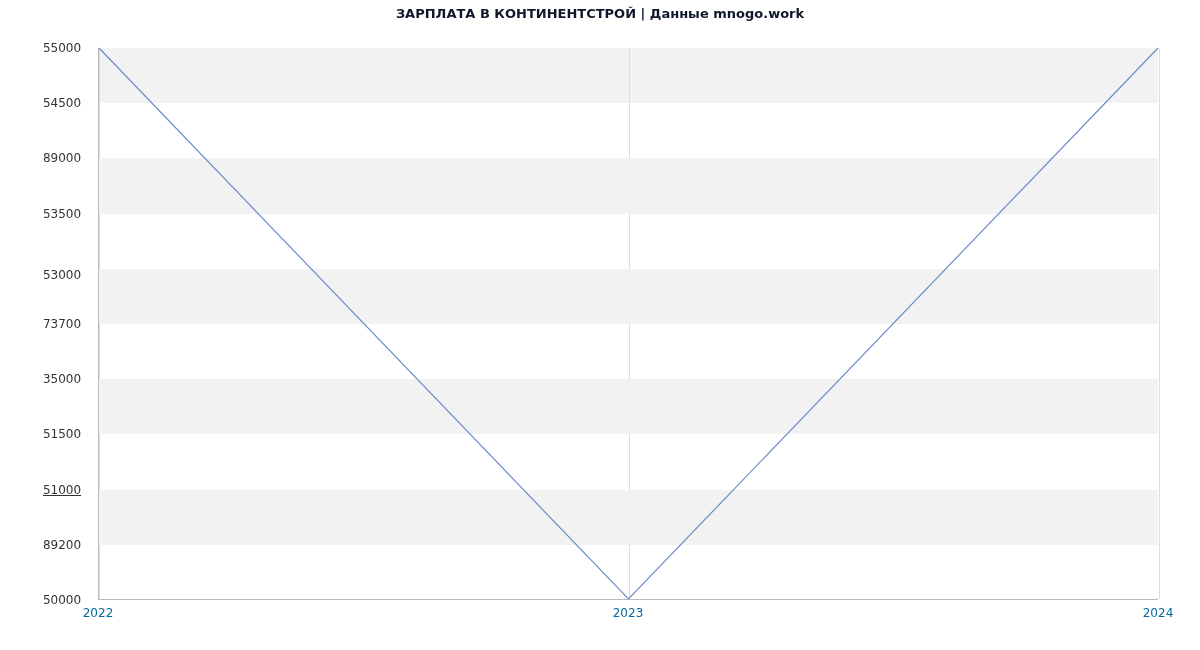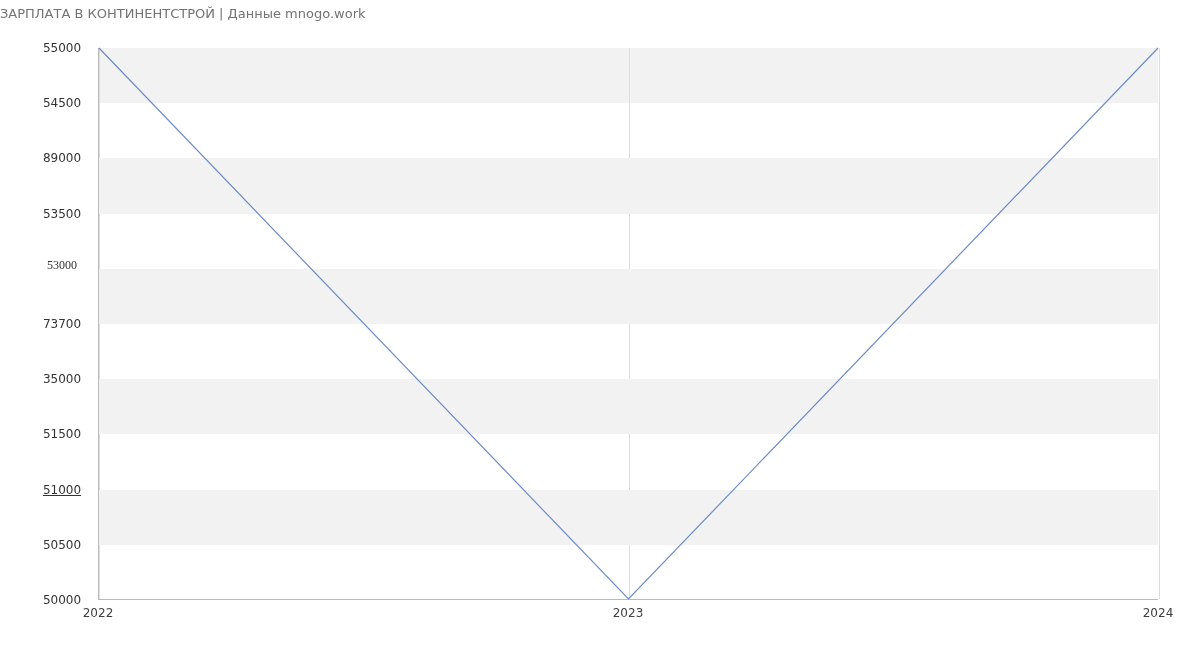--- a/index.html
+++ b/index.html
@@ -15,23 +15,24 @@
   .chart-wrap {
     position: relative;
     width: 1200px;
     height: 650px;
   }
   .title {
     position: absolute;
     top: 6px;
     left: 0;
     width: 1200px;
-    text-align: left;
+    text-align: center;
     font-size: 13px;
-    color: #737373;
+    color: #0f172a;
+    font-weight: bold;
   }
   .plot {
     position: absolute;
     left: 98px;
     top: 48px;
     width: 1060px;
     height: 552px;
     border-left: 1px solid #bbb;
     border-bottom: 1px solid #bbb;
     box-sizing: border-box;
@@ -55,21 +56,21 @@
     width: 60px;
     text-align: center;
     font-size: 12px;
     color: #333;
     transform: translateY(-50%);
   }
   .tick-x {
     position: absolute;
     top: 606px;
     font-size: 12px;
-    color: #404040;
+    color: #0369a1;
     transform: translateX(-50%);
     white-space: nowrap;
   }
   svg.line {
     position: absolute;
     left: 0;
     top: 0;
     width: 100%;
     height: 100%;
     overflow: visible;
@@ -91,26 +92,26 @@
       <div class="vline" style="left: 0px;"></div>
       <div class="band" style="top: 110.4px; height: 55.2px;"></div>
       <div class="band" style="top: 220.8px; height: 55.2px;"></div>
       <div class="band" style="top: 331.2px; height: 55.2px;"></div>
       <div class="band" style="top: 441.6px; height: 55.2px;"></div>
     <svg class="line" id="line-svg" preserveAspectRatio="none" viewBox="0 0 1060 552">
         <path d="M0,0 L530,552 L1060,0" stroke="#6b8cc9"></path>
       </svg>
   </div>
 <div class="tick-y" style="top: 600px;">50000</div>
-    <div class="tick-y" style="top: 544.8px;">50500</div>
+    <div class="tick-y" style="top: 544.8px;">89200</div>
     <div class="tick-y" style="top: 489.6px; text-decoration: underline;">51000</div>
     <div class="tick-y" style="top: 434.4px;">51500</div>
     <div class="tick-y" style="top: 379.2px;">35000</div>
     <div class="tick-y" style="top: 324px;">73700</div>
-    <div class="tick-y" style="top: 265px; font-family: Liberation Serif, serif;">53000</div>
+    <div class="tick-y" style="top: 275px;">53000</div>
     <div class="tick-y" style="top: 213.6px;">53500</div>
     <div class="tick-y" style="top: 158.4px;">89000</div>
     <div class="tick-y" style="top: 103.2px;">54500</div>
     <div class="tick-y" style="top: 48px;">55000</div>
     <div class="tick-x" style="left: 98px;">2022</div>
     <div class="tick-x" style="left: 628px;">2023</div>
     <div class="tick-x" style="left: 1158px;">2024</div>
   </div>
 
 </body></html>

